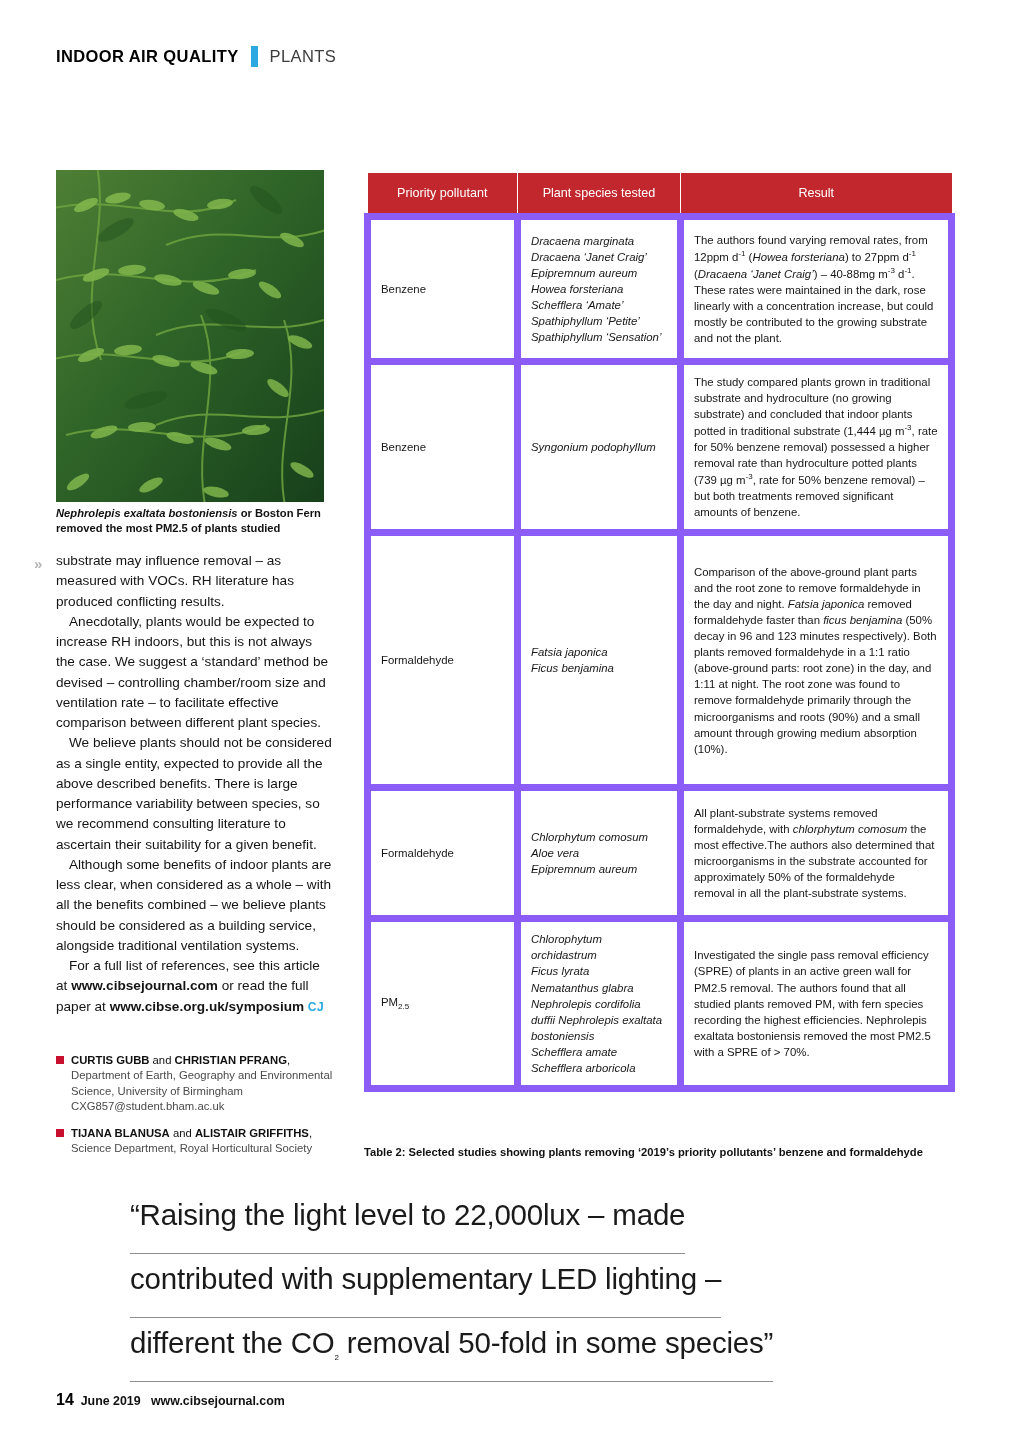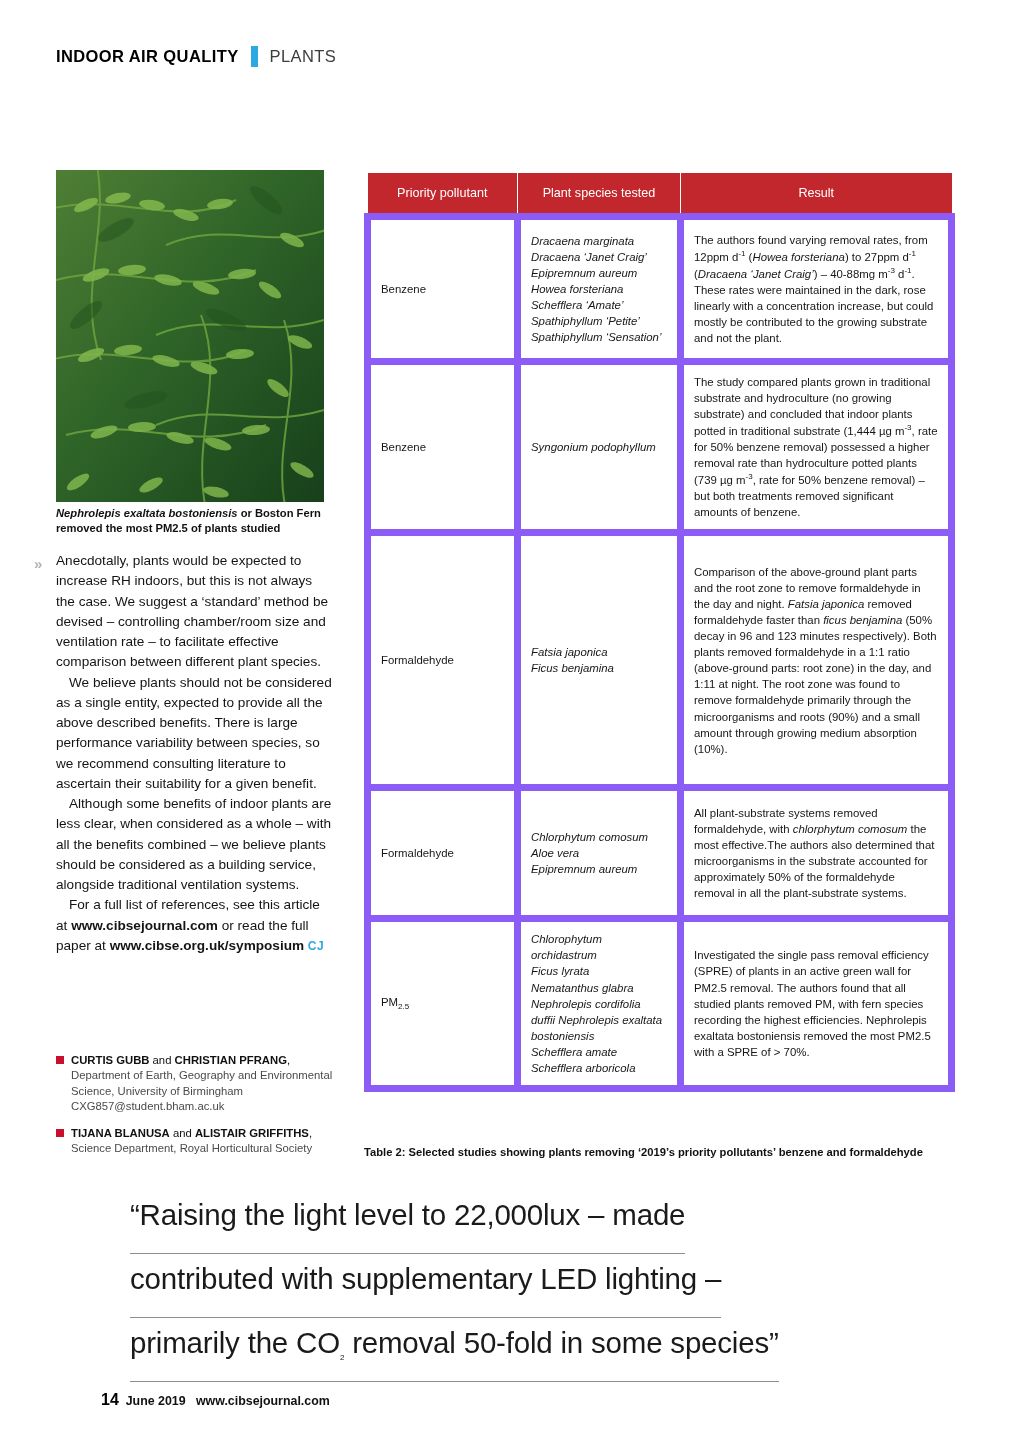--- a/index.html
+++ b/index.html
@@ -185,21 +185,21 @@
   }
 
   
   .footer {
     position: absolute;
     left: 56px;
     top: 1391px;
     font-size: 12.4px;
     color: #333;
   }
-  .footer .pagenum { font-size: 16px; font-weight: bold; color: #000; margin-left: 45px; }
+  .footer .pagenum { font-size: 16px; font-weight: bold; color: #000; }
   .footer .month { font-weight: bold; color: #111; }
   .footer .url { font-weight: bold; color: #111; }
 </style>
 </head>
 <body>
 
 <div class="header">
   <span class="kicker">INDOOR AIR QUALITY</span>
   <span class="bar"></span>
   <span class="section">PLANTS</span>
@@ -268,20 +268,21 @@
     </g>
   </svg>
 </div>
 
 <div class="photo-caption">
   <i>Nephrolepis exaltata bostoniensis</i><span> or Boston Fern removed the most PM2.5 of plants studied</span>
 </div>
 
 <div class="body-col">
   <span class="jumpmark">»</span>
+  <p>substrate may influence removal – as measured with VOCs. RH literature has produced conflicting results.</p>
   <p>Anecdotally, plants would be expected to increase RH indoors, but this is not always the case. We suggest a ‘standard’ method be devised – controlling chamber/room size and ventilation rate – to facilitate effective comparison between different plant species.</p>
   <p>We believe plants should not be considered as a single entity, expected to provide all the above described benefits. There is large performance variability between species, so we recommend consulting literature to ascertain their suitability for a given benefit.</p>
   <p>Although some benefits of indoor plants are less clear, when considered as a whole – with all the benefits combined – we believe plants should be considered as a building service, alongside traditional ventilation systems.</p>
   <p>
     <span>For a full list of references, see this article at </span><b>www.cibsejournal.com</b><span> or read the full paper at </span><b>www.cibse.org.uk/symposium</b>&nbsp;<span class="cj">CJ</span>
   </p>
 </div>
 
 <div class="bylines">
   <div class="byline-block">
@@ -382,20 +383,20 @@
       </tr>
     </tbody>
   </table>
 </div>
 
 <div class="table-caption">Table 2: Selected studies showing plants removing ‘2019’s priority pollutants’ benzene and formaldehyde</div>
 
 <div class="pullquote">
   <div><span class="line">“Raising the light level to 22,000lux – made</span></div>
   <div><span class="line">contributed with supplementary LED lighting –</span></div>
-  <div><span class="line"><span>primarily the CO</span><sub>2</sub><span> removal 50-fold in some species”</span></span></div>
+  <div><span class="line"><span>different the CO</span><sub>2</sub><span> removal 50-fold in some species”</span></span></div>
 </div>
 
 <div class="footer">
   <span class="pagenum">14</span>&nbsp;
   <span class="month">June 2019</span>&nbsp;&nbsp;
   <span class="url">www.cibsejournal.com</span>
 </div>
 
 </body></html>

